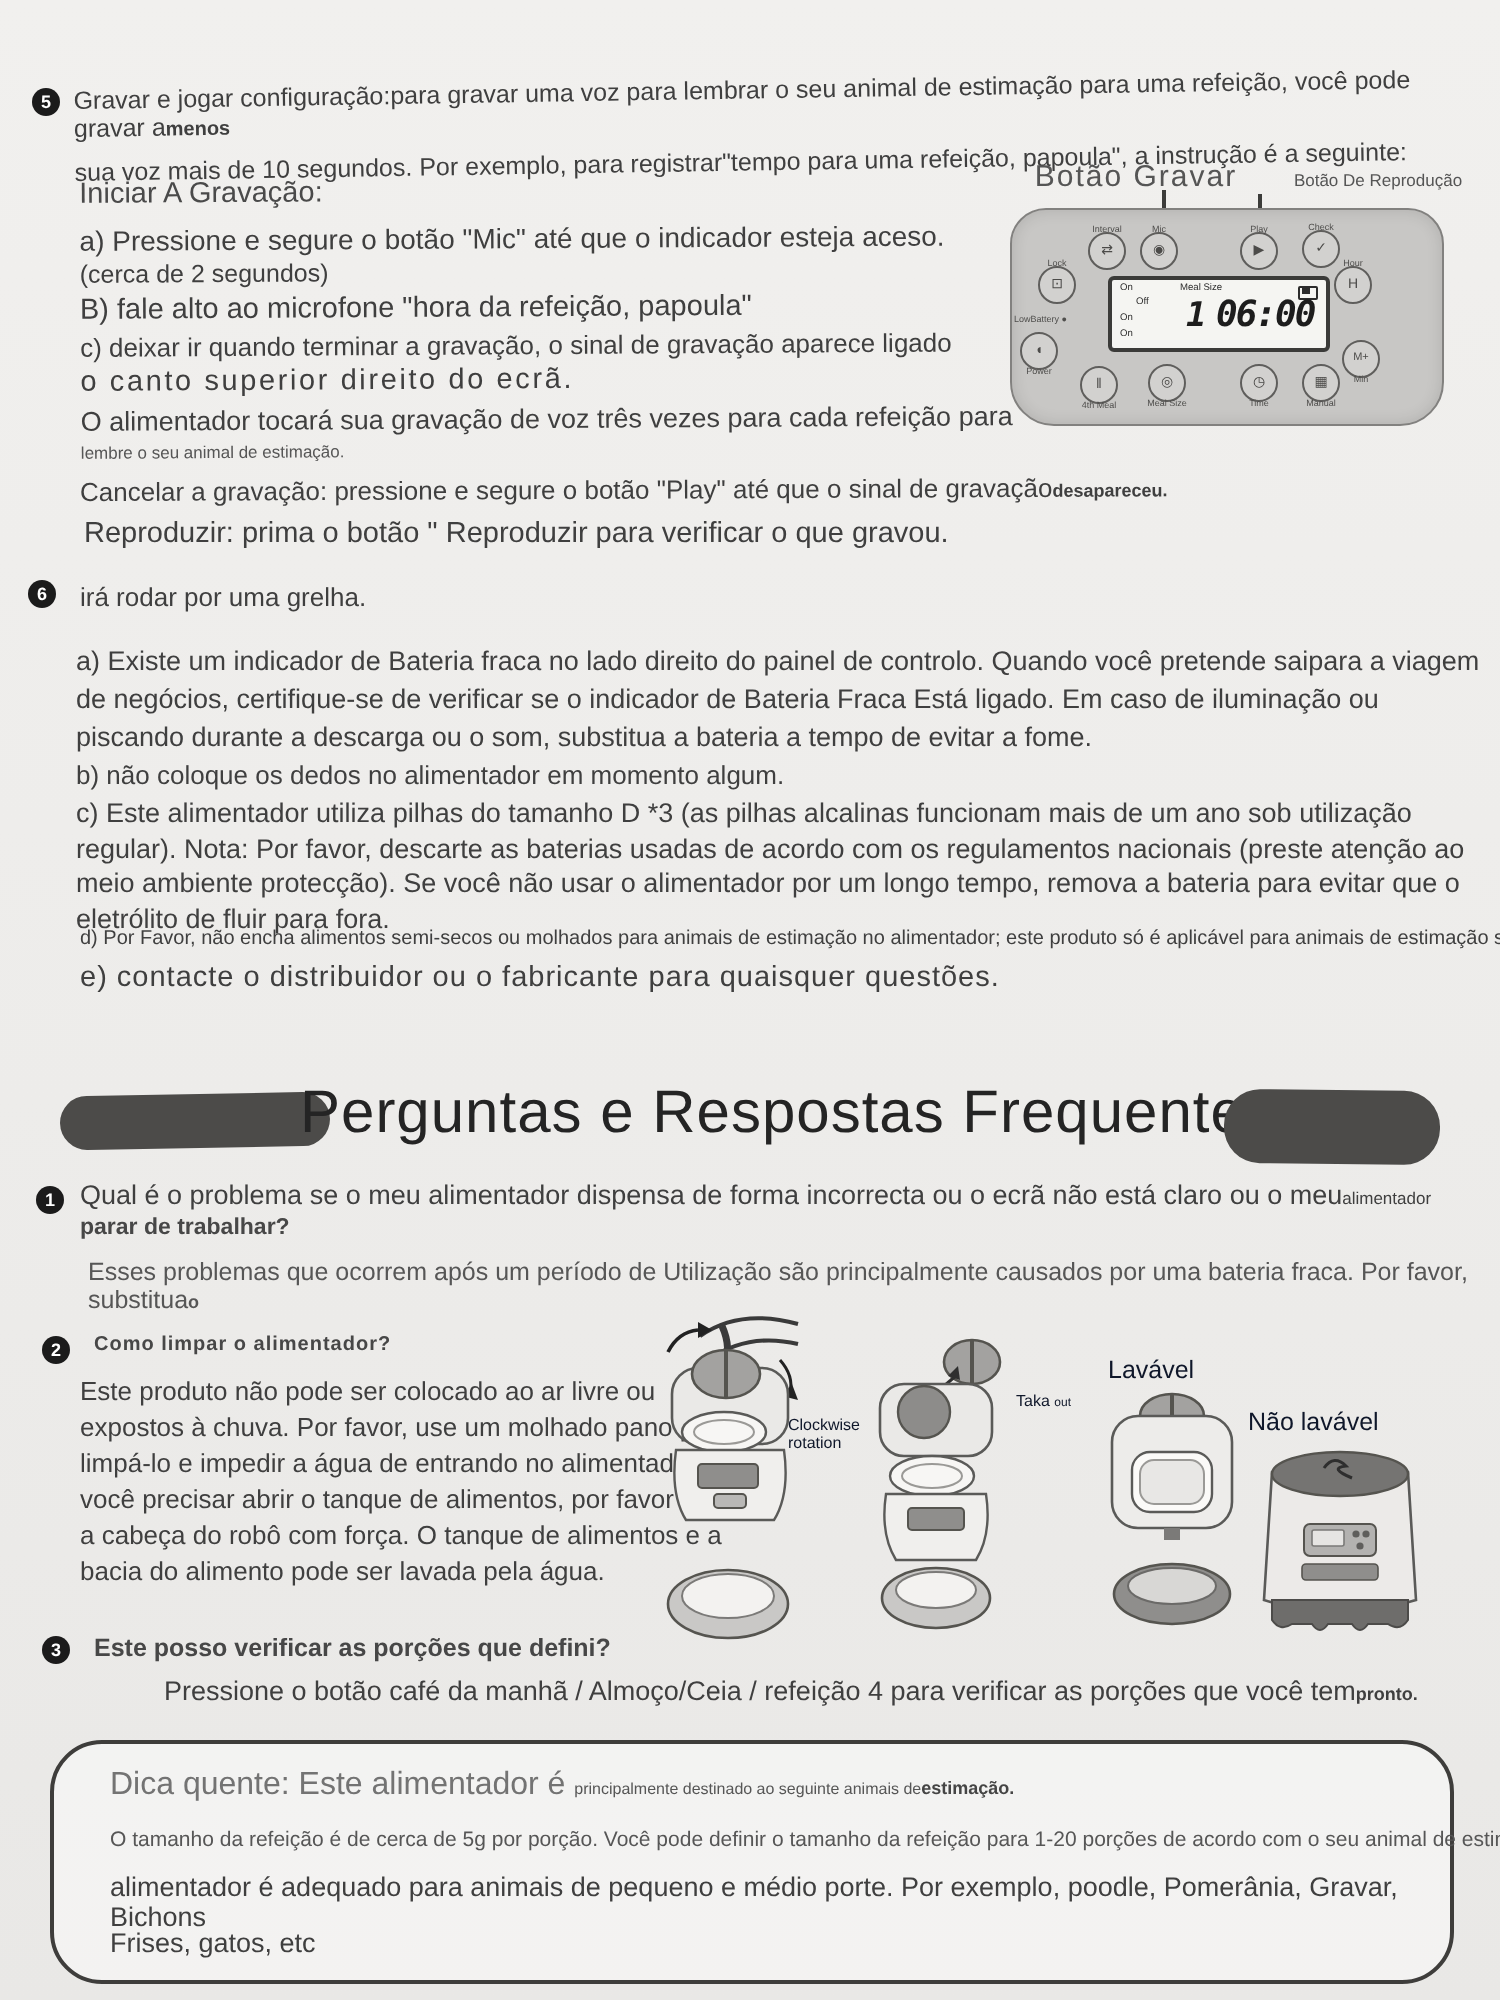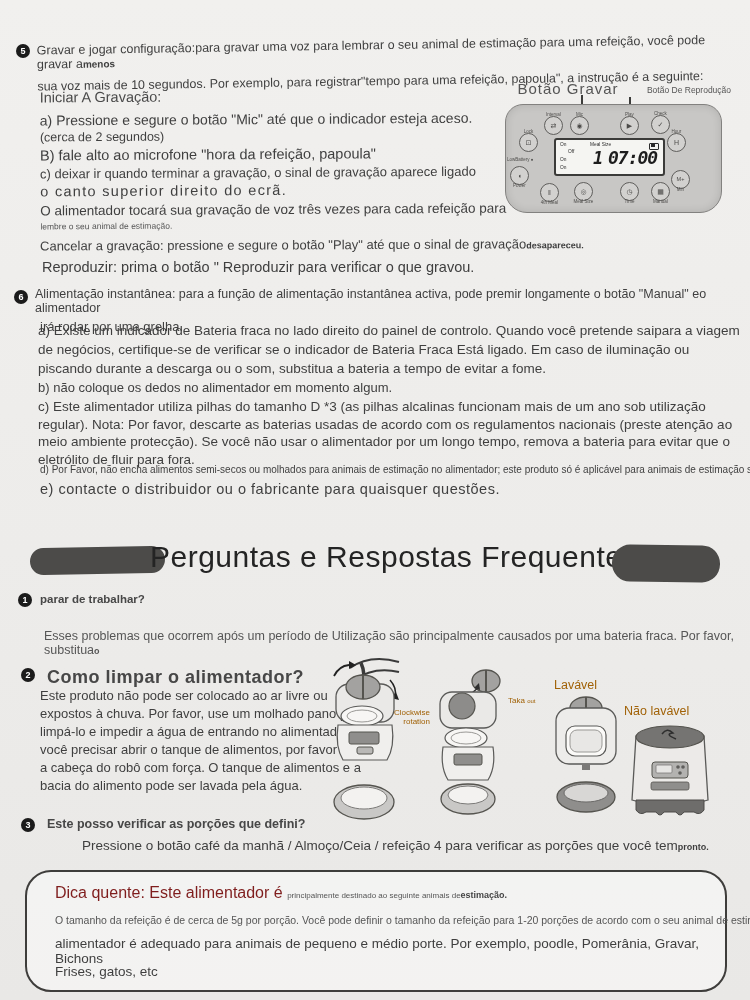--- a/index.html
+++ b/index.html
@@ -43,21 +43,21 @@
   }
   .callout-line{position:absolute;width:1.5px;background:#3c3c3a;}
   .pill{position:absolute;background:#4c4b49;}
   .faq-title{
     font-size:30px;color:#242424;letter-spacing:0.5px;text-align:center;white-space:nowrap;
   }
   .qtext{font-weight:bold;color:#474747;}
   .tipbox{
     position:absolute;border:2.5px solid #3e3d3b;border-radius:26px;background:rgba(255,255,255,.45);
   }
-  .illab{position:absolute;color:#a16207;line-height:1.15;text-align:right;}
+  .illab{position:absolute;color:#0f172a;line-height:1.15;}
   svg{display:block;}
 </style>
 </head>
 <body>
 
 <div class="abs badge" style="left:16px;top:44px;">5</div>
 <div class="abs r1" style="left:37px;top:39px;width:702px;">
   <div class="t12 ink" style="line-height:1.1;">
     <span>Gravar e jogar configuração:para gravar uma voz para lembrar o seu animal de estimação para uma refeição, você pode gravar a</span><b class="small10">menos</b>
   </div>
@@ -141,59 +141,61 @@
     <div class="lcd" style="left:48px;top:33px;width:107px;height:34px;">
       <span class="lcd-tiny" style="left:4px;top:3px;">On</span>
       <span class="lcd-tiny" style="left:12px;top:10px;">Off</span>
       <span class="lcd-tiny" style="left:4px;top:18px;">On</span>
       <span class="lcd-tiny" style="left:4px;top:26px;">On</span>
       <span class="lcd-tiny" style="left:34px;top:3px;">Meal Size</span>
       <div class="abs" style="right:4px;top:3px;width:8px;height:5px;border:1px solid #2c2c2c;border-radius:1px;">
         <div style="width:4px;height:3px;background:#2c2c2c;margin:0 0 0 1px;"></div>
       </div>
       <span class="lcd-big" style="left:37px;top:10px;font-size:17px;">1</span>
-      <span class="lcd-big" style="left:52px;top:9px;font-size:18px;letter-spacing:-1px;">07:00</span>
+      <span class="lcd-big" style="left:52px;top:9px;font-size:18px;letter-spacing:-1px;">06:00</span>
     </div>
   </div>
 </div>
 
 <div class="abs r3 t13 ink" style="left:40px;top:237px;width:705px;">
   <span>Cancelar a gravação: pressione e segure o botão "Play" até que o sinal de gravação</span><b class="small9">desapareceu.</b>
 </div>
 <div class="abs t145 ink" style="left:42px;top:259px;width:700px;">Reproduzir: prima o botão " Reproduzir para verificar o que gravou.</div>
 
 <div class="abs badge" style="left:14px;top:290px;">6</div>
 <div class="abs" style="left:35px;top:287px;width:710px;">
-  <div class="t12 ink">Alimentação instantânea: para a função de alimentação instantânea activa, pode premir longamente o botão "Manual" eo alimentador</div>
   <div class="t13 ink" style="margin-top:4px;margin-left:5px;">irá rodar por uma grelha.</div>
 </div>
 <div class="abs t135 ink" style="left:38px;top:322px;width:702px;line-height:1.4;">a) Existe um indicador de Bateria fraca no lado direito do painel de controlo. Quando você pretende saipara a viagem de negócios, certifique-se de verificar se o indicador de Bateria Fraca Está ligado. Em caso de iluminação ou piscando durante a descarga ou o som, substitua a bateria a tempo de evitar a fome.</div>
 <div class="abs t13 ink" style="left:38px;top:380px;width:700px;">b) não coloque os dedos no alimentador em momento algum.</div>
 <div class="abs t135 ink" style="left:38px;top:398px;width:702px;line-height:1.3;">c) Este alimentador utiliza pilhas do tamanho D *3 (as pilhas alcalinas funcionam mais de um ano sob utilização regular). Nota: Por favor, descarte as baterias usadas de acordo com os regulamentos nacionais (preste atenção ao meio ambiente protecção). Se você não usar o alimentador por um longo tempo, remova a bateria para evitar que o eletrólito de fluir para fora.</div>
 <div class="abs small10 ink" style="left:40px;top:464px;width:705px;white-space:nowrap;">
   <span>d) Por Favor, não encha alimentos semi-secos ou molhados para animais de estimação no alimentador; este produto só é aplicável para animais de estimação seco</span>
 </div>
 <div class="abs t145 ink ls05" style="left:40px;top:481px;width:700px;">e) contacte o distribuidor ou o fabricante para quaisquer questões.</div>
 
 <div class="pill" style="left:30px;top:547px;width:135px;height:27px;border-radius:14px;transform:rotate(-1deg);"></div>
 <div class="abs faq-title" style="left:150px;top:540px;width:480px;">Perguntas e Respostas Frequentes</div>
 <div class="pill" style="left:612px;top:545px;width:108px;height:37px;border-radius:18px;transform:rotate(0.6deg);"></div>
 
 <div class="abs badge" style="left:18px;top:593px;">1</div>
 <div class="abs" style="left:40px;top:590px;width:705px;">
+  <div class="t135 ink">
+    <span>Qual é o problema se o meu alimentador dispensa de forma incorrecta ou o ecrã não está claro ou o meu</span><span class="small8">alimentador</span>
+  </div>
   <div class="qtext" style="font-size:11.5px;margin-top:3px;">parar de trabalhar?</div>
 </div>
 <div class="abs" style="left:44px;top:629px;width:705px;">
   <div class="t12 ink3">
     <span>Esses problemas que ocorrem após um período de Utilização são principalmente causados por uma bateria fraca. Por favor, substitua</span><b class="small9">o</b>
   </div>
 </div>
 
 <div class="abs badge" style="left:21px;top:668px;">2</div>
-<div class="abs qtext ls05" style="left:47px;top:667px;font-size:18px;">Como limpar o alimentador?</div>
+<div class="abs qtext ls05" style="left:47px;top:667px;font-size:10px;">Como limpar o alimentador?</div>
 <div class="abs t13 ink" style="left:40px;top:687px;width:338px;line-height:1.38;">Este produto não pode ser colocado ao ar livre ou expostos à chuva. Por favor, use um molhado pano para limpá-lo e impedir a água de entrando no alimentador.Se você precisar abrir o tanque de alimentos, por favor retire a cabeça do robô com força. O tanque de alimentos e a bacia do alimento pode ser lavada pela água.</div>
 
 <div class="abs" style="left:330px;top:652px;width:418px;height:178px;">
 
   <svg class="abs" style="left:0;top:2px;" width="70" height="172" viewBox="0 0 70 172">
     <path d="M20 14 Q40 0 69 8" fill="none" stroke="#3a3a3a" stroke-width="2"></path>
     <path d="M24 26 Q44 12 69 18" fill="none" stroke="#3a3a3a" stroke-width="2"></path>
     <path d="M31 9 q5 11 1 21" fill="none" stroke="#3a3a3a" stroke-width="3.5"></path>
     <path d="M4 22 q5 -10 15 -11" fill="none" stroke="#222" stroke-width="1.8"></path>
     <polygon points="19,7 26,11 19,15" fill="#222"></polygon>
@@ -262,19 +264,19 @@
 </div>
 
 <div class="abs badge" style="left:21px;top:818px;">3</div>
 <div class="abs qtext" style="left:47px;top:817px;font-size:12.5px;">Este posso verificar as porções que defini?</div>
 <div class="abs t135 ink" style="left:40px;top:838px;width:700px;margin-left:42px;">
   <span>Pressione o botão café da manhã / Almoço/Ceia / refeição 4 para verificar as porções que você tem</span><b class="small9">pronto.</b>
 </div>
 
 <div class="tipbox" style="left:25px;top:870px;width:698px;height:118px;">
   <div class="abs" style="left:28px;top:12px;white-space:nowrap;">
-    <span style="font-size:16px;color:#7f1d1d;">Dica quente: Este alimentador é</span>
+    <span style="font-size:16px;color:#737373;">Dica quente: Este alimentador é</span>
     <span style="font-size:8px;color:#565656;">principalmente destinado ao seguinte animais de</span><b style="font-size:9px;color:#454545;">estimação.</b>
   </div>
   <div class="abs" style="left:28px;top:42px;font-size:10.5px;color:#565656;white-space:nowrap;">O tamanho da refeição é de cerca de 5g por porção. Você pode definir o tamanho da refeição para 1-20 porções de acordo com o seu animal de estimação. Esta</div>
   <div class="abs t135 ink" style="left:28px;top:64px;">alimentador é adequado para animais de pequeno e médio porte. Por exemplo, poodle, Pomerânia, Gravar, Bichons</div>
   <div class="abs t135 ink" style="left:28px;top:92px;">Frises, gatos, etc</div>
 </div>
 
 </body></html>

